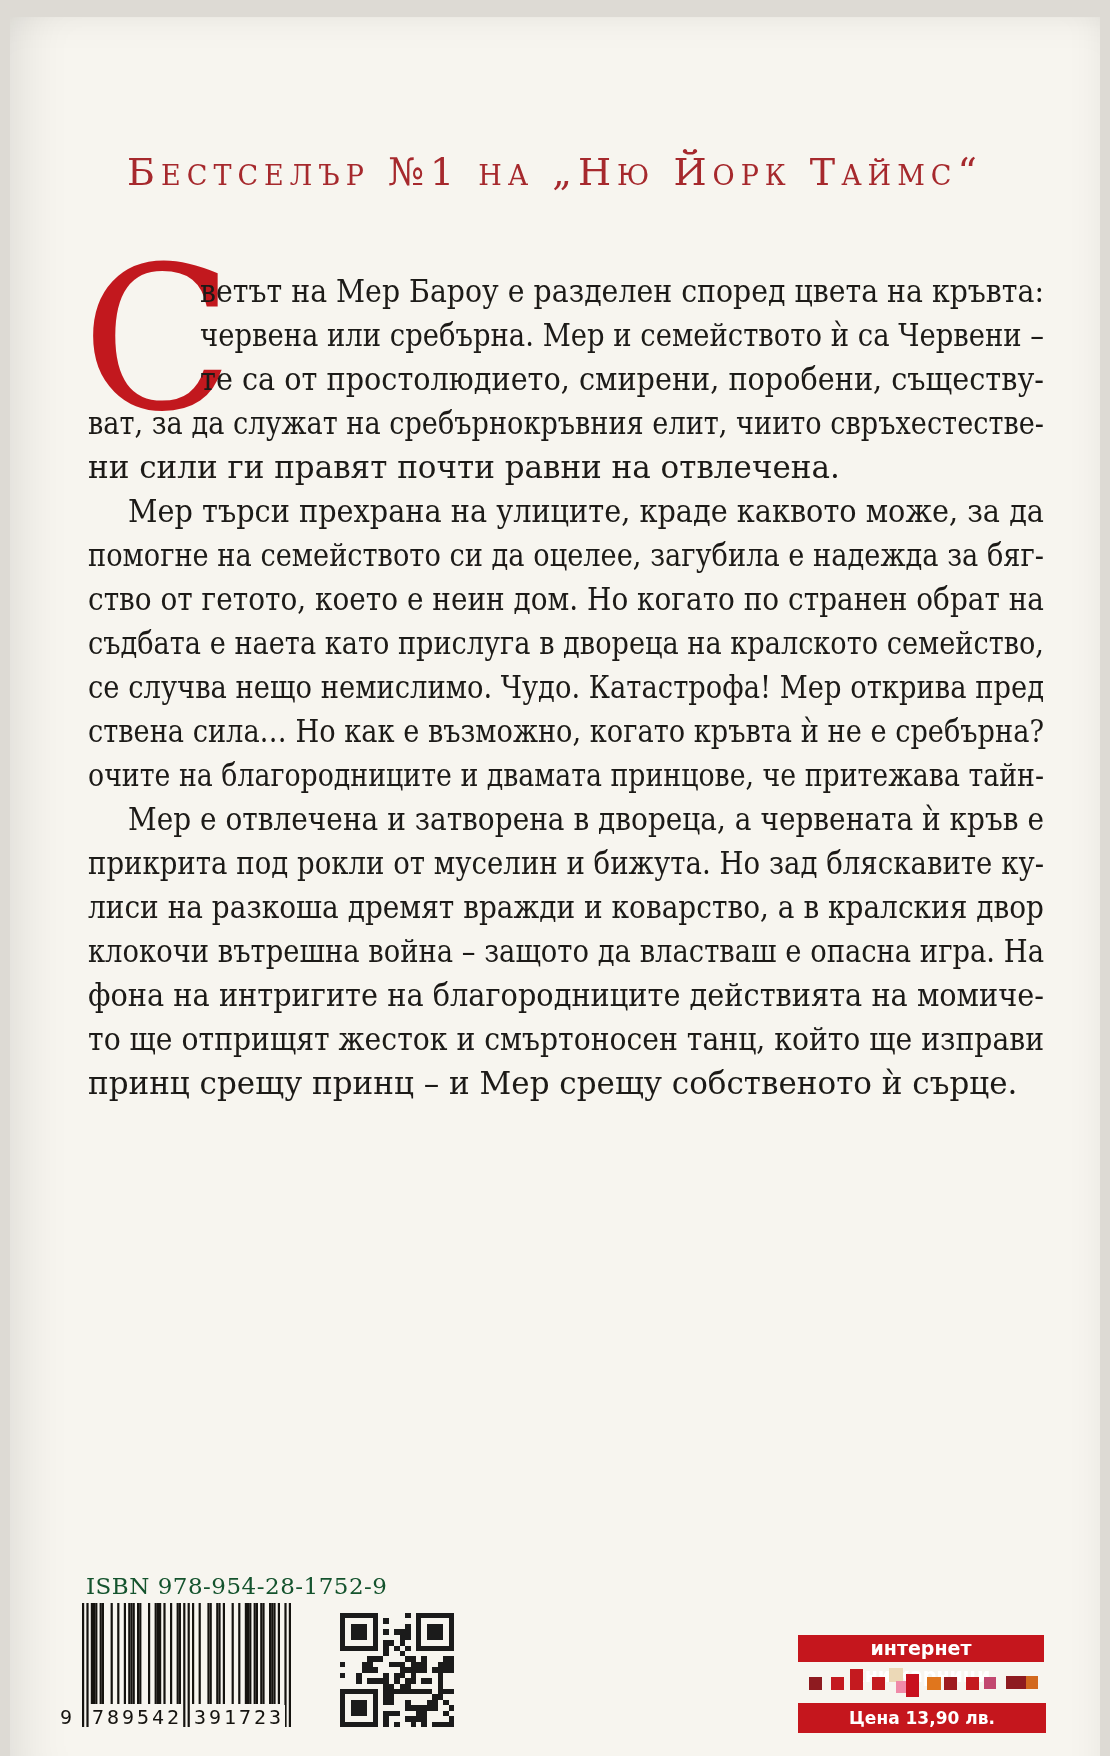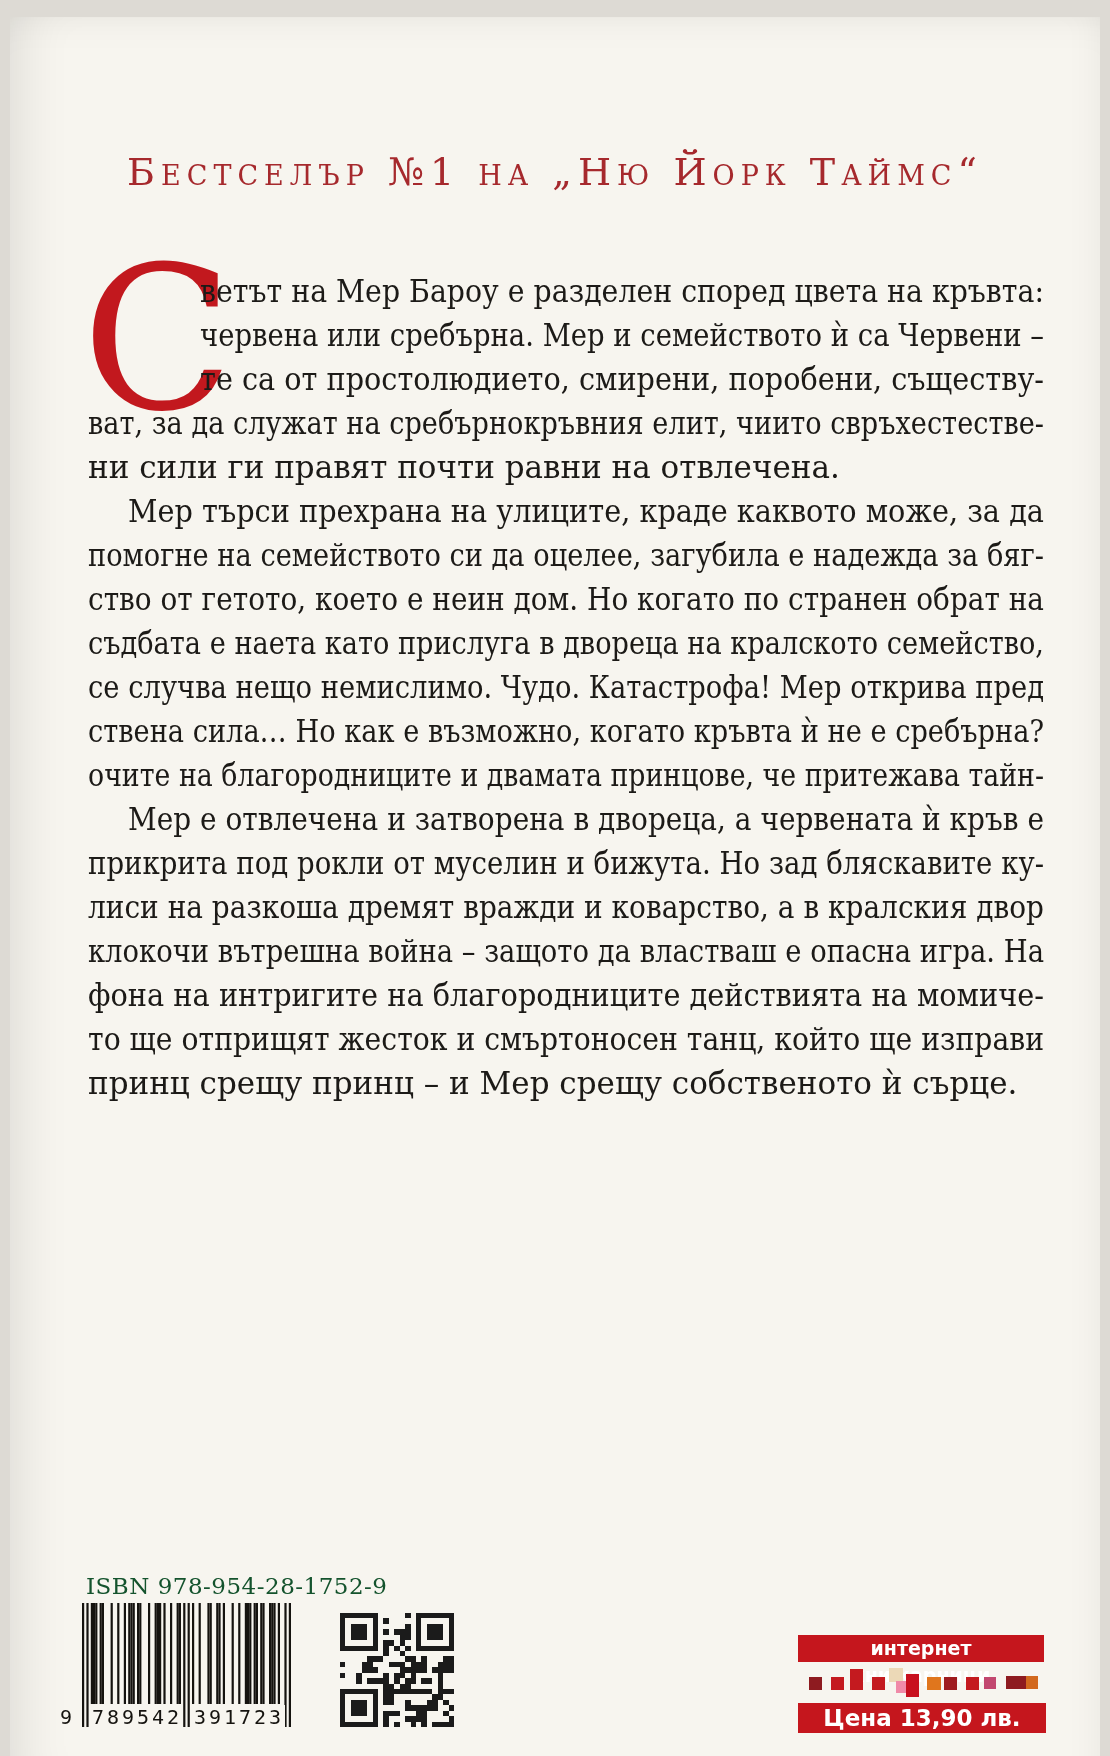--- a/index.html
+++ b/index.html
@@ -60,21 +60,21 @@
     background:#c5161d;color:#ffffff;
     font-family:"DejaVu Sans", sans-serif;font-weight:bold;
     font-size:19px;line-height:27px;text-align:center;
   }
   .logo-strip{position:absolute;left:793px;top:1651px;width:242px;height:30px;}
   .logo-strip .blk{position:absolute;}
   .retail-price{
     position:absolute;left:788px;top:1686px;width:248px;height:30px;
     background:#c5161d;color:#ffffff;
     font-family:"DejaVu Sans", sans-serif;font-weight:bold;
-    font-size:23px;line-height:30px;text-align:center;
+    font-size:17px;line-height:30px;text-align:center;
   }
   .scan-edge{
     position:absolute;left:0;bottom:0;width:100%;height:8px;
     background:#ccc9c3;
   }
   .scan-edge2{
     position:absolute;left:0;bottom:8px;width:100%;height:5px;
     background:#e6e3dc;
   }
 </style>

